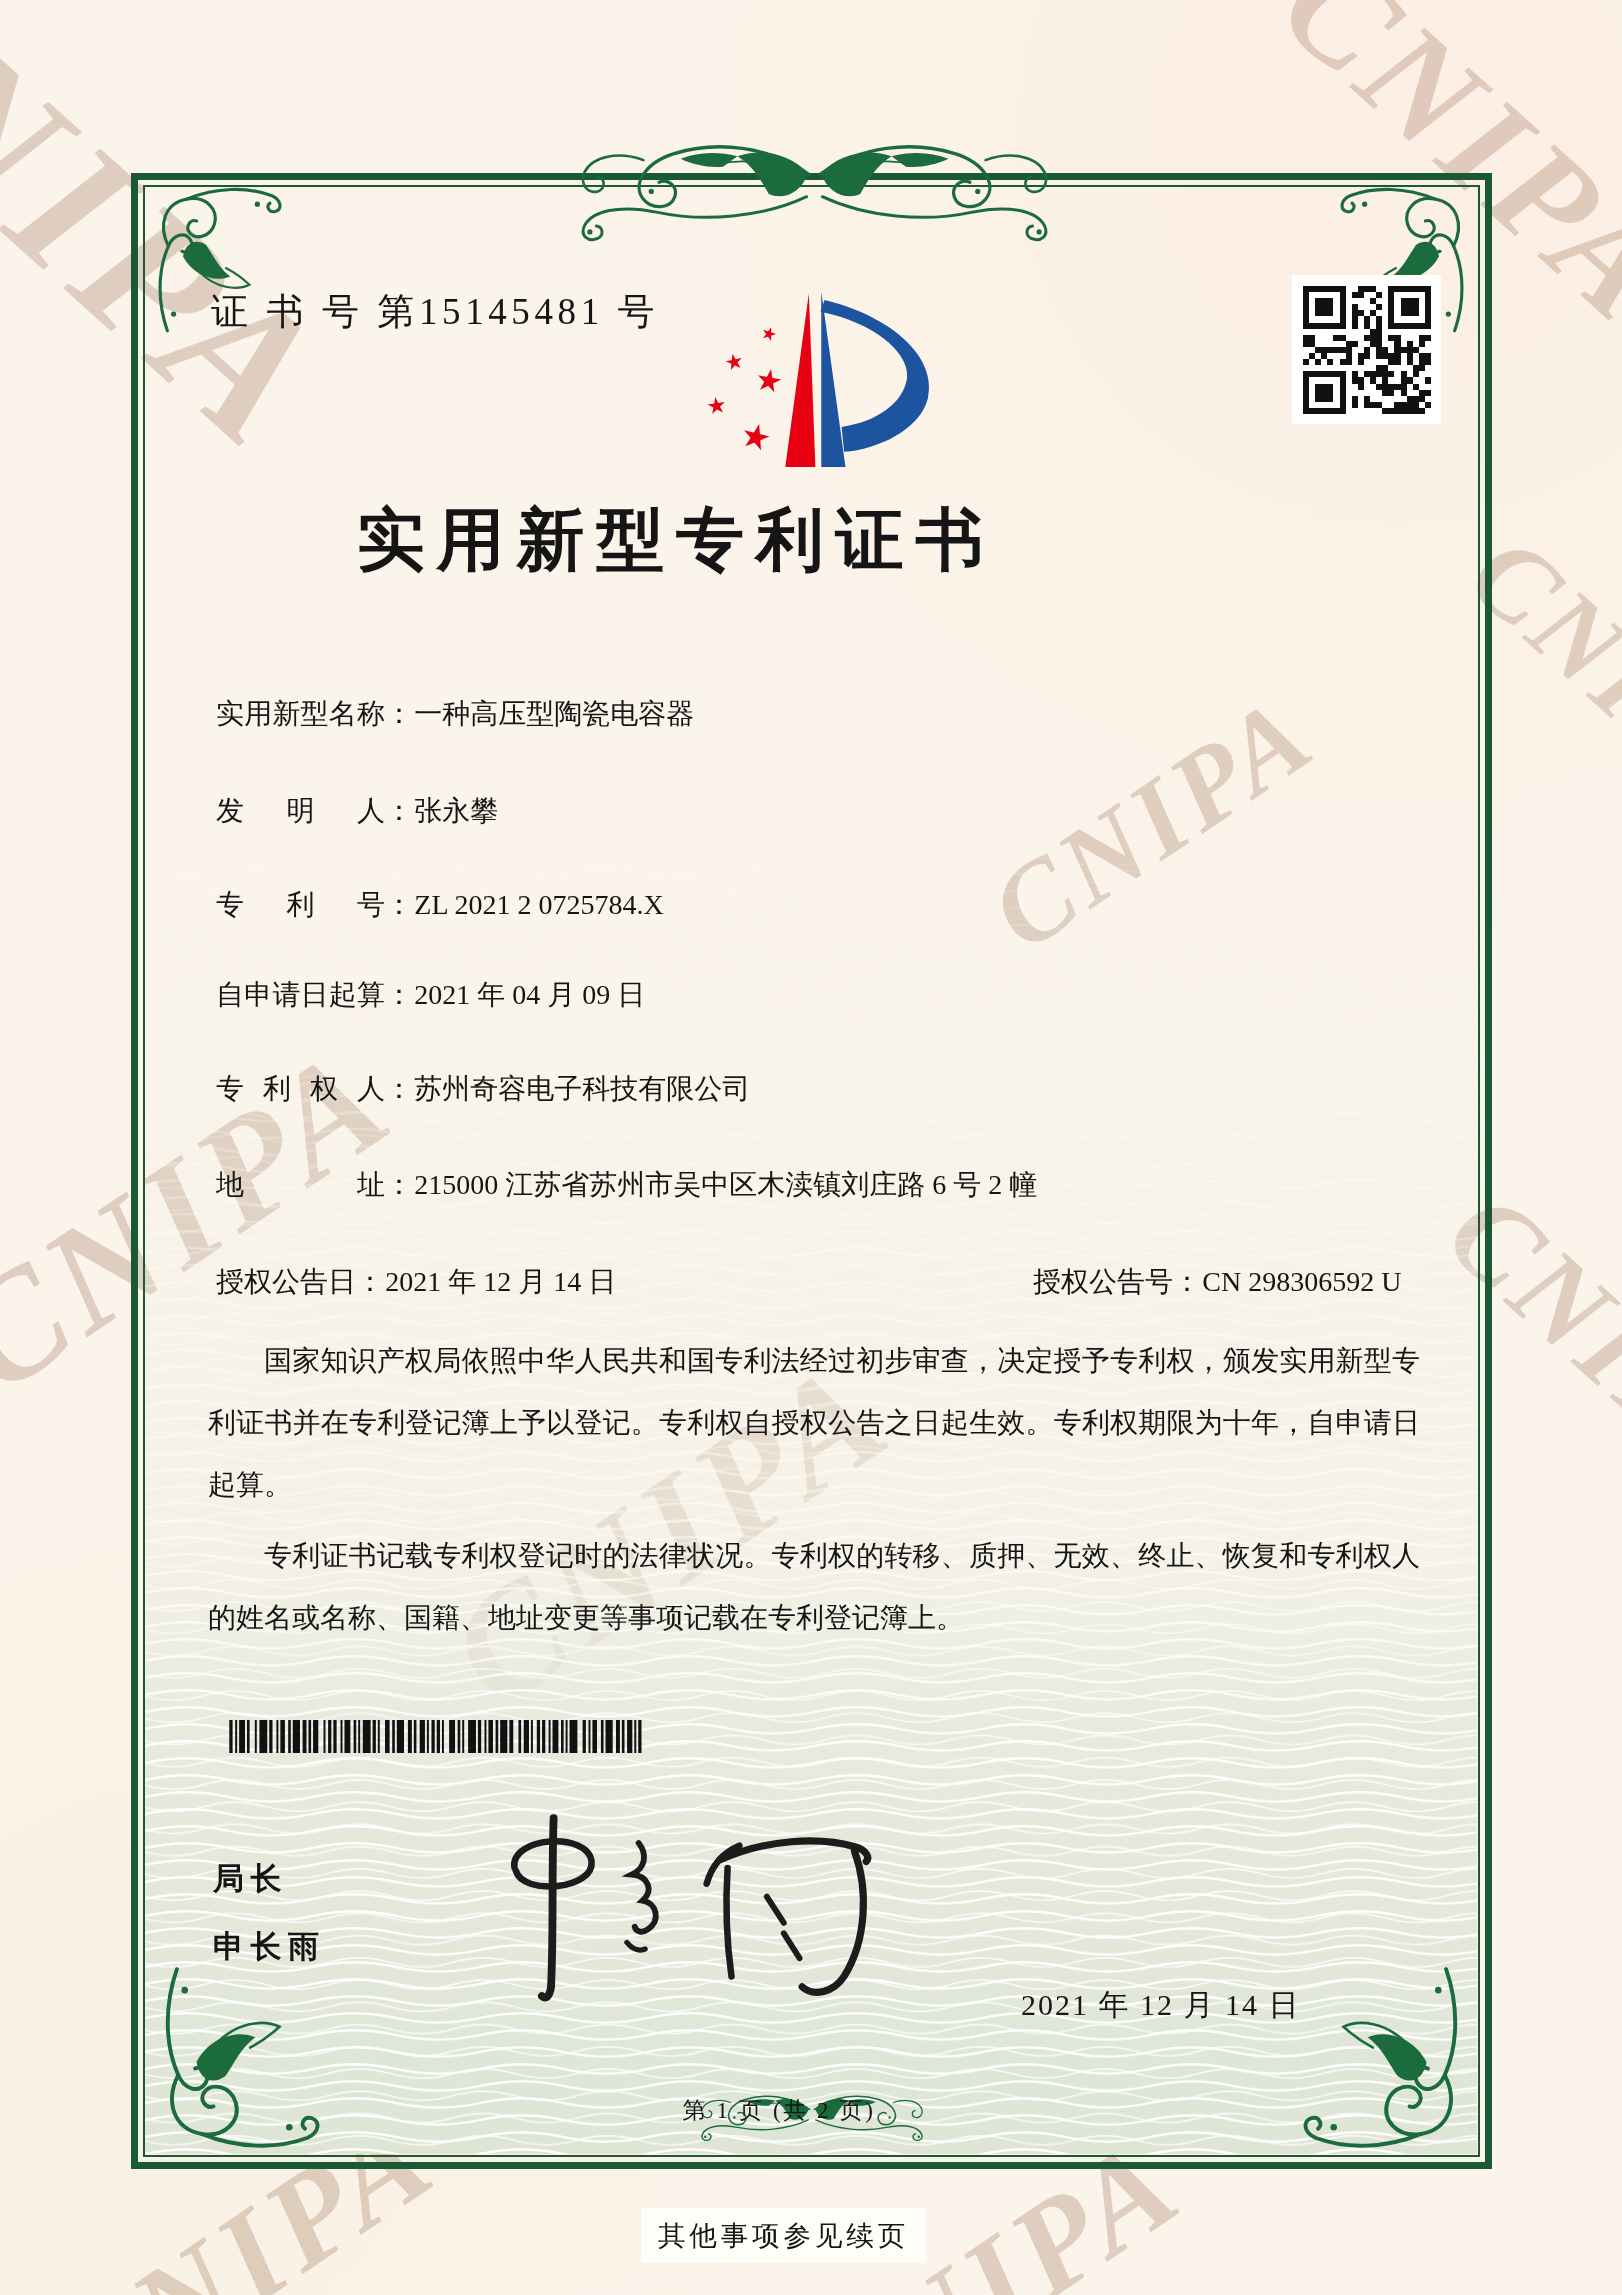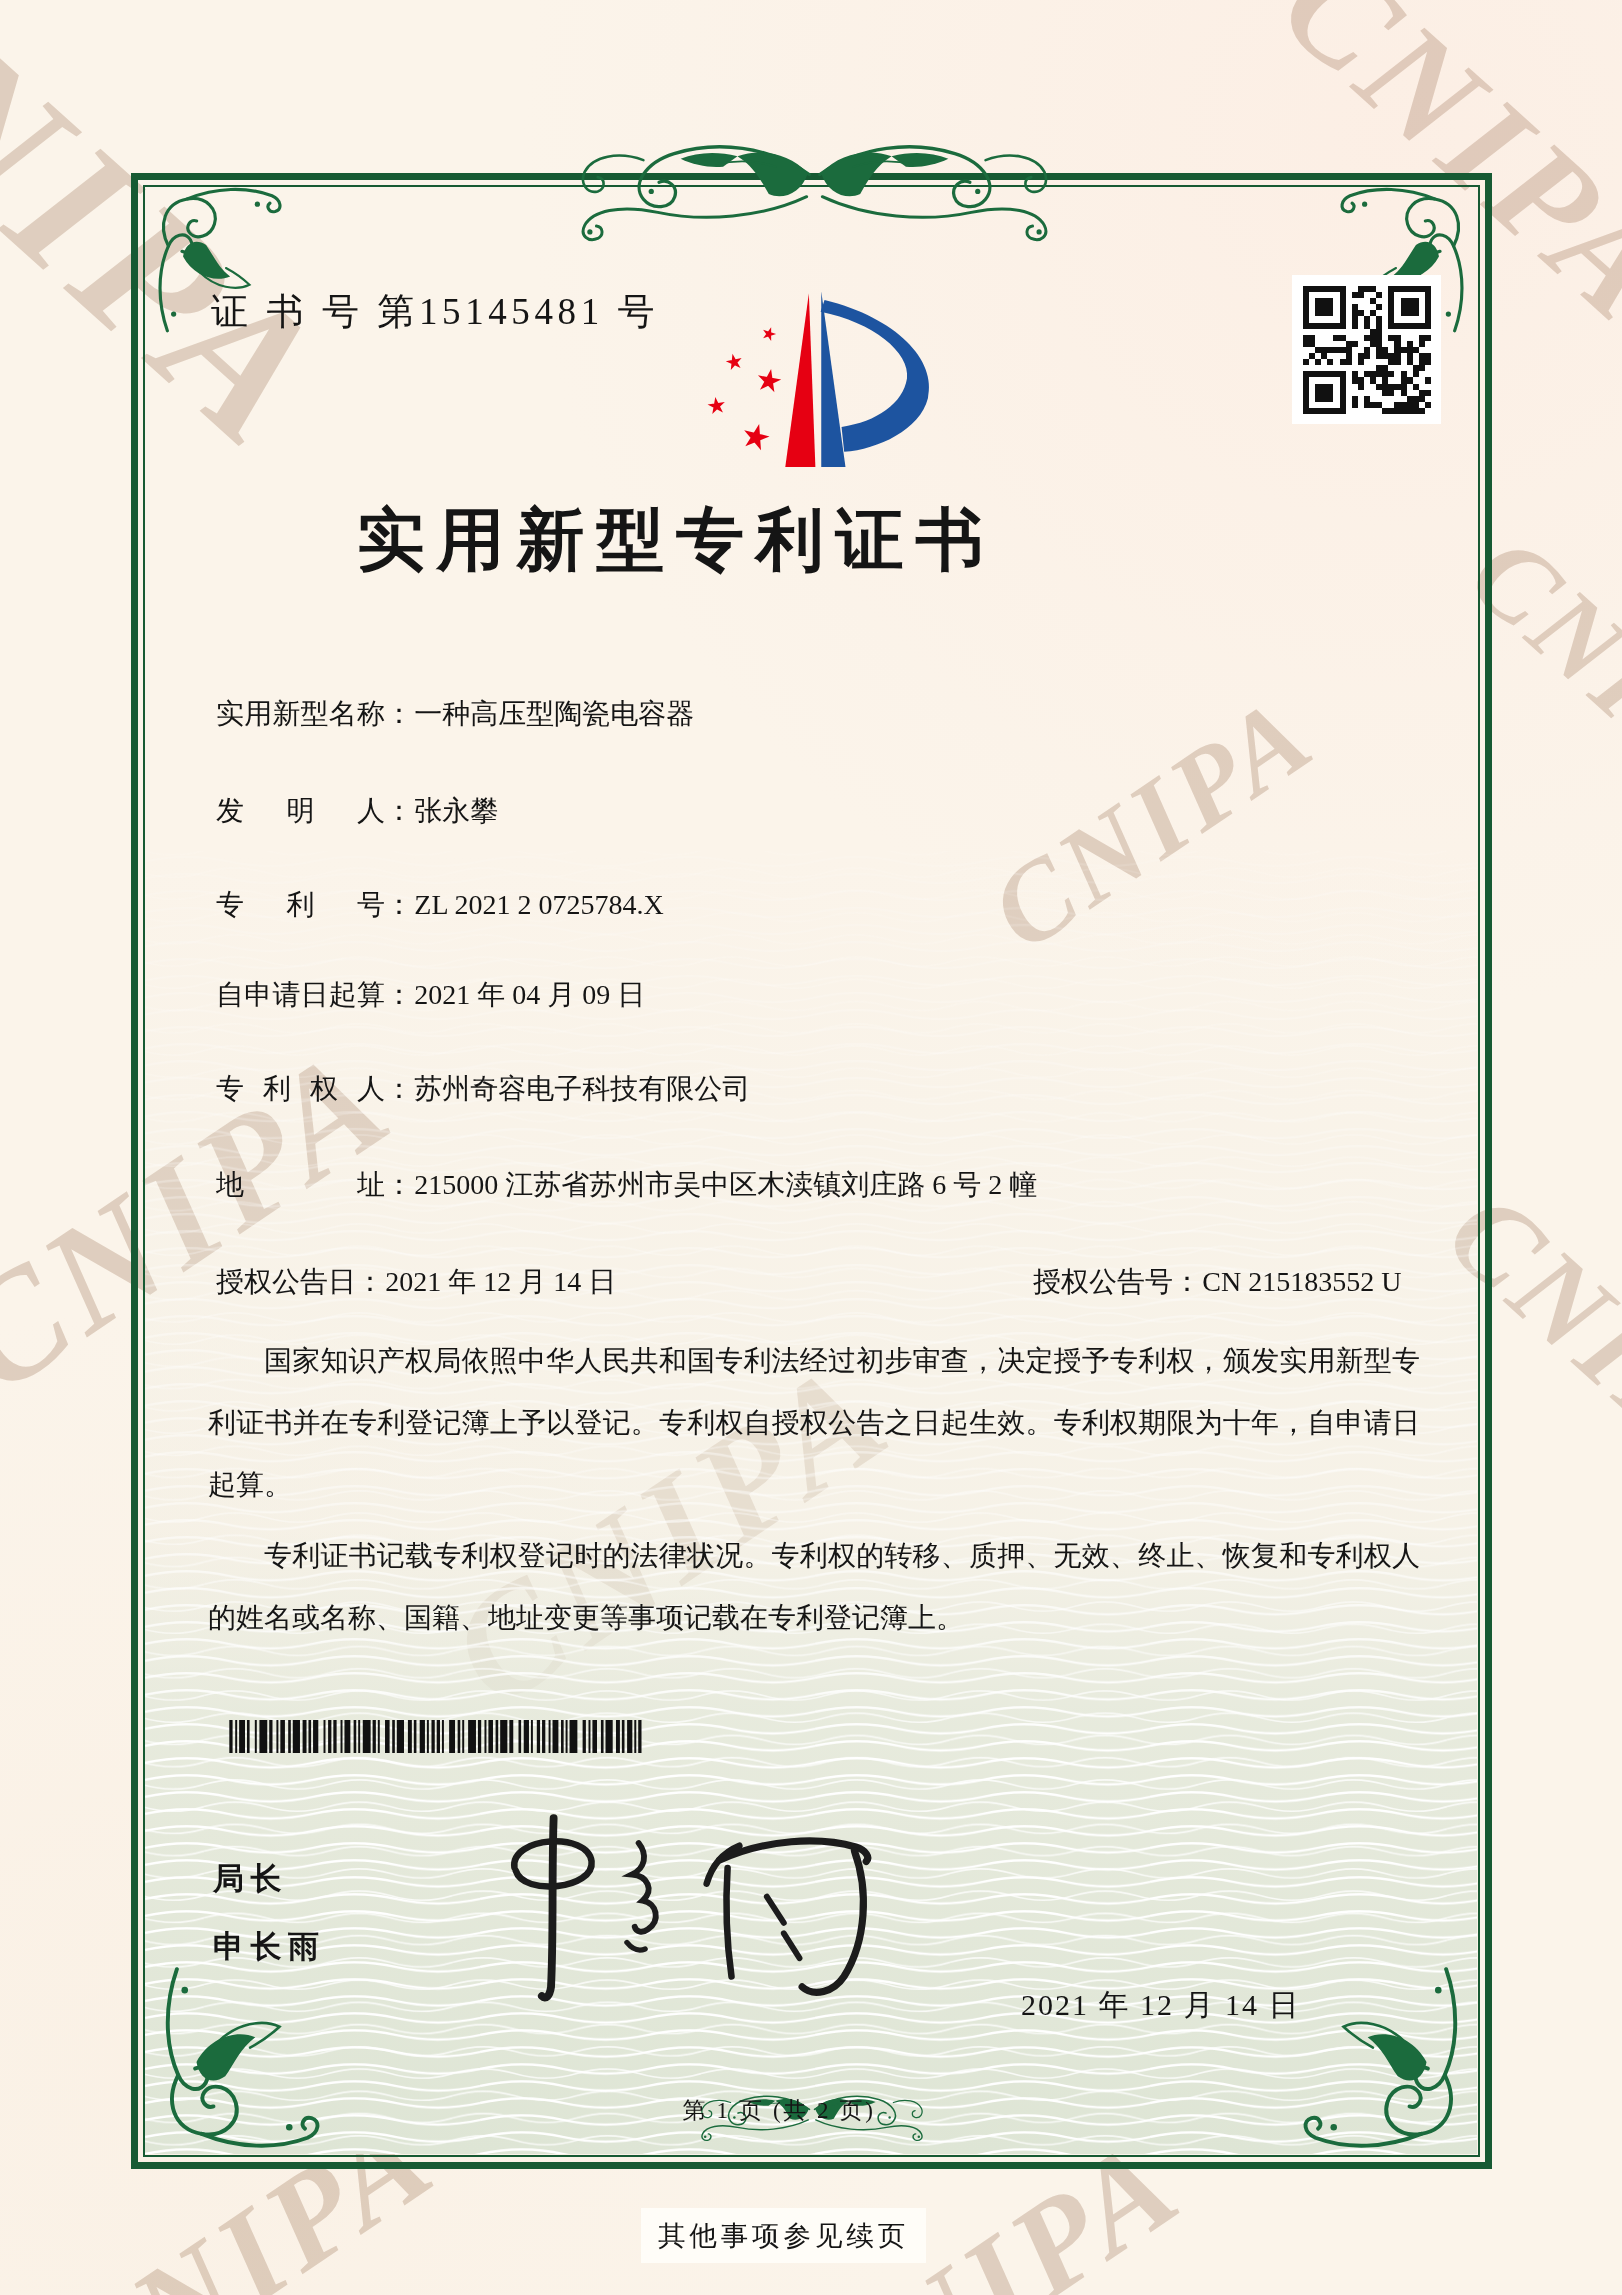--- a/index.html
+++ b/index.html
@@ -319,21 +319,21 @@
   </div>
   <div class="field" style="top:1070px">
     <span class="flabel">专利权人</span><span>：</span><span class="fvalue">苏州奇容电子科技有限公司</span>
   </div>
   <div class="field" style="top:1166px">
     <span class="flabel">地址</span><span>：</span><span class="fvalue">215000 江苏省苏州市吴中区木渎镇刘庄路 6 号 2 幢</span>
   </div>
   <div class="field" style="top:1263px">
     <span>授权公告日</span><span>：</span><span class="fvalue">2021 年 12 月 14 日</span>
     <span class="grant2">
-      <span>授权公告号</span><span>：</span><span class="fvalue">CN 215183552 U</span>
+      <span>授权公告号</span><span>：</span><span class="fvalue">CN 298306592 U</span>
     </span>
   </div>
 
   <div class="paras">
     <p>国家知识产权局依照中华人民共和国专利法经过初步审查，决定授予专利权，颁发实用新型专利证书并在专利登记簿上予以登记。专利权自授权公告之日起生效。专利权期限为十年，自申请日起算。</p>
     <p>专利证书记载专利权登记时的法律状况。专利权的转移、质押、无效、终止、恢复和专利权人的姓名或名称、国籍、地址变更等事项记载在专利登记簿上。</p>
   </div>
 
   <svg id="barcode-svg" viewBox="0 0 645 50" preserveAspectRatio="none">
       <rect x="2" y="0" width="5" height="50" fill="#111"></rect>

